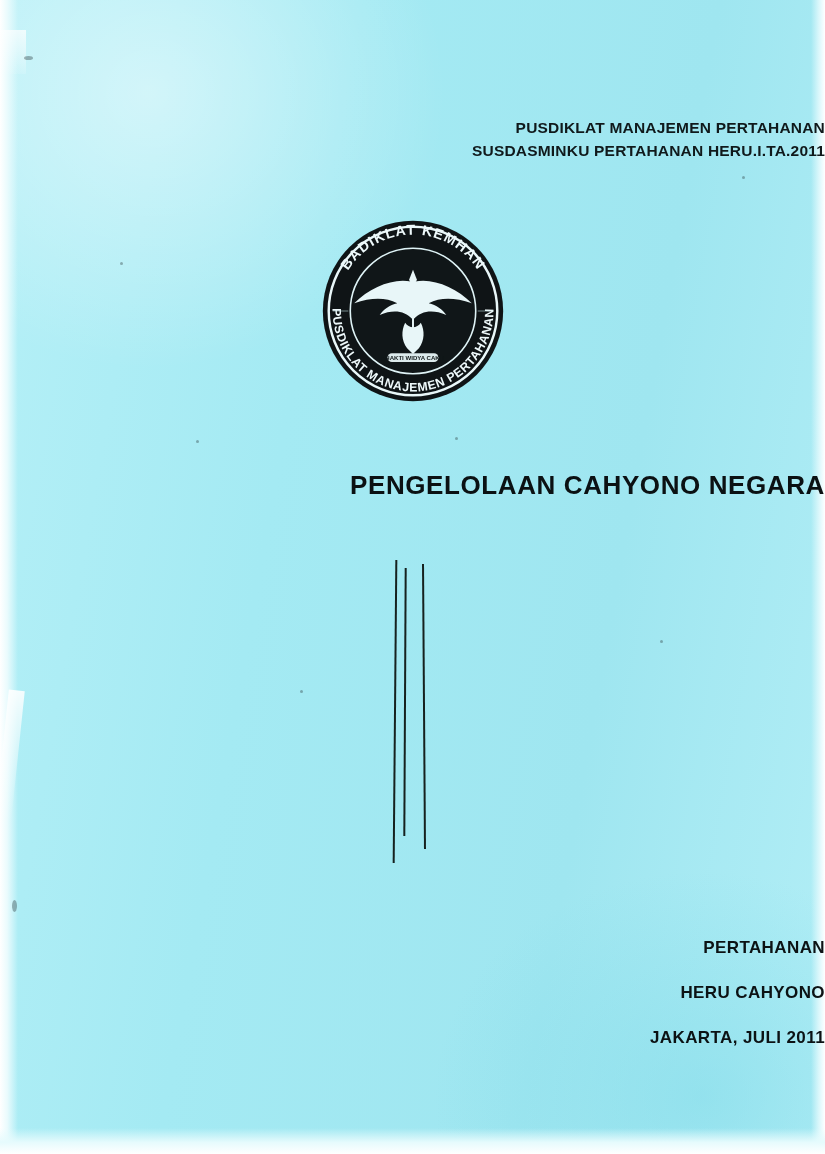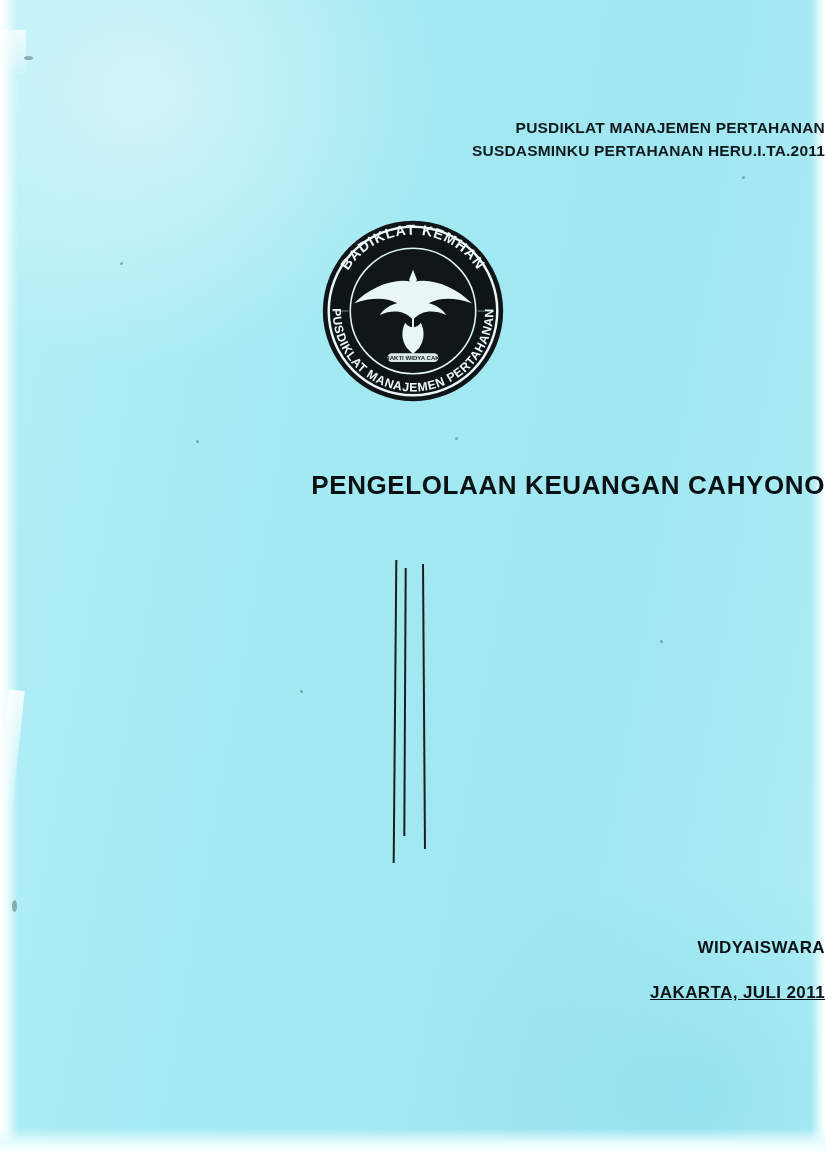--- a/index.html
+++ b/index.html
@@ -137,21 +137,21 @@
     left: 0;
     width: 100%;
   }
   .footer-line {
     font-size: 17px;
     font-weight: bold;
     letter-spacing: 0.4px;
     margin-bottom: 25px;
     color: #0c1214;
   }
-  .footer-line:last-child { margin-bottom: 12px; text-decoration: underline; }
+  .footer-line:last-child { margin-bottom: 12px; }
 </style>
 </head>
 <body>
 
 <div class="page">
   <div class="scan-tint"></div>
   <div class="left-edge"></div>
   <div class="right-edge"></div>
   <div class="bottom-edge"></div>
   <div class="scratch-a"></div>
@@ -200,27 +200,28 @@
           <rect x="74" y="143" width="52" height="9" rx="4.5"></rect>
         </g>
         <text x="100" y="150.5" font-family="'Liberation Sans', sans-serif" font-size="6.2" font-weight="bold" fill="#111819" text-anchor="middle">BHAKTI WIDYA CAKTI</text>
         <g stroke="#cfeef2" stroke-width="1.1" opacity="0.5">
           <line x1="18" y1="100" x2="34" y2="100"></line>
           <line x1="166" y1="100" x2="182" y2="100"></line>
         </g>
       </svg>
     </div>
 
-    <div class="title">PENGELOLAAN KEUANGAN CAHYONO</div>
+    <div class="title">PENGELOLAAN CAHYONO NEGARA</div>
 
     <div class="rule-group">
       <div class="rule rule-1"></div>
       <div class="rule rule-2"></div>
       <div class="rule rule-3"></div>
     </div>
 
     <div class="footer-block">
-      <div class="footer-line">WIDYAISWARA</div>
+      <div class="footer-line">PERTAHANAN</div>
+      <div class="footer-line">HERU CAHYONO</div>
       <div class="footer-line">JAKARTA,   JULI 2011</div>
     </div>
 
   </div>
 </div>
 
 </body></html>

